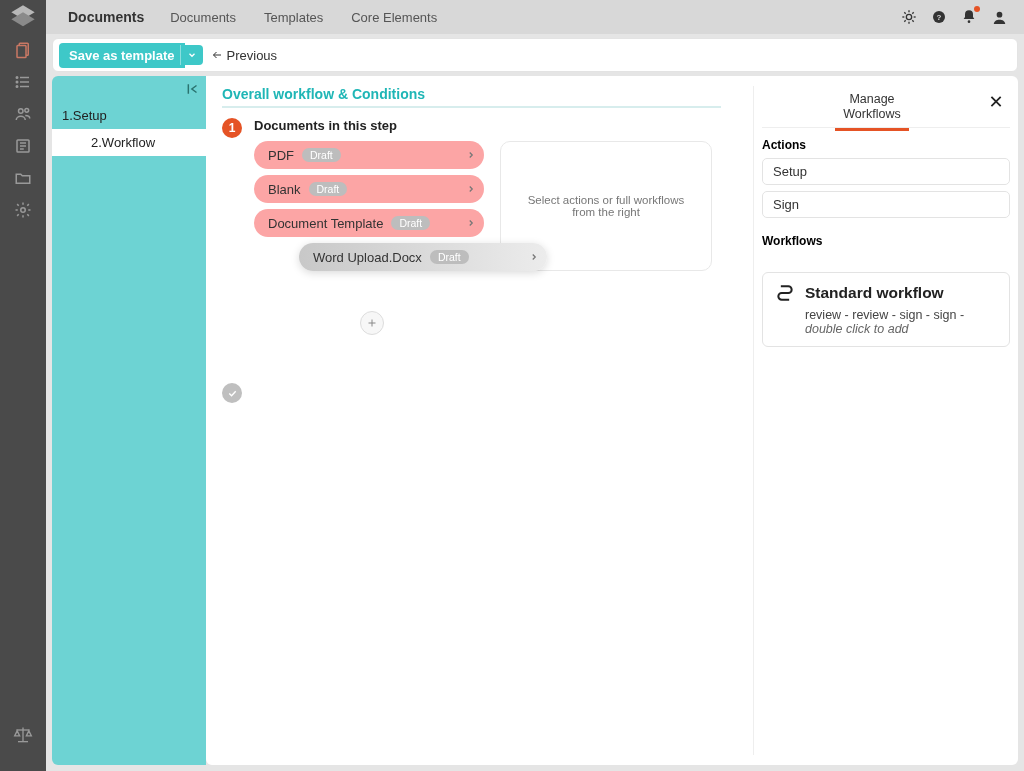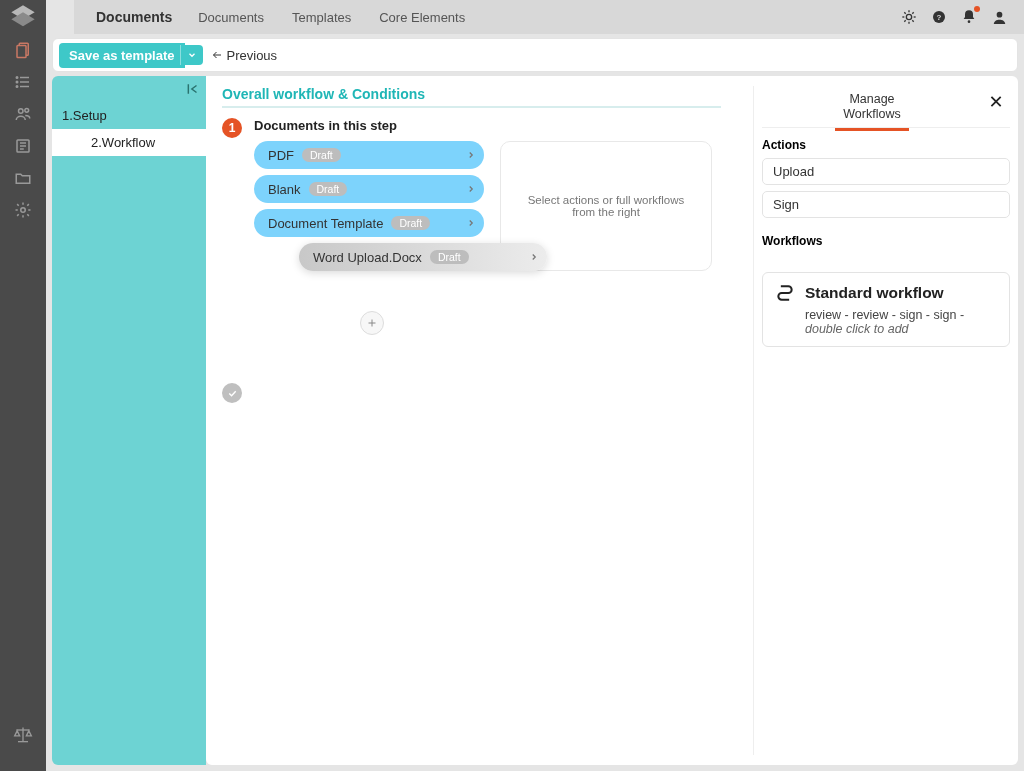--- a/index.html
+++ b/index.html
@@ -24,21 +24,21 @@
   }
   .rail-icon.active { color: #b8756b; }
   .rail-bottom { padding-bottom: 20px; display:flex; flex-direction:column; align-items:center;}
 
   
   .main-col { flex: 1; display: flex; flex-direction: column; min-width: 0; }
 
   
   .topbar {
     height: 34px; background: #d8d8d8; display: flex; align-items: center;
-    padding: 15px 10px; gap: 0; margin-left: 28px;
+    padding: 15px 10px; gap: 0;
   }
   .topbar .brand-tab {
     font-weight: 700; color: #333; font-size: 14px; padding: 0 12px;
     height: 100%; display: flex; align-items: center;
   }
   .topbar .nav-link {
     font-size: 13px; color: #555; padding: 0 14px; cursor: pointer;
     height: 100%; display: flex; align-items: center;
   }
   .topbar .spacer { flex: 1; }
@@ -92,21 +92,21 @@
   .step-block { display:flex; gap:12px; align-items:flex-start; }
   .step-badge {
     width:20px;height:20px;border-radius:50%;background:#E55325;color:#fff;
     font-size:12px;display:flex;align-items:center;justify-content:center;flex-shrink:0;font-weight:600;
   }
   .step-badge.done { background:#bfbfbf;}
   .step-head { font-weight:700;font-size:13px;color:#222;margin-bottom:8px;}
   .cols { display:flex; gap:16px; align-items:flex-start;}
   .doc-list { width: 230px; display:flex; flex-direction:column; gap:6px;}
   .doc-row {
-    background:#7dd3fc; border-radius:14px; height:28px;
+    background:#fca5a5; border-radius:14px; height:28px;
     display:flex; align-items:center; padding: 0 8px 0 14px; gap:8px; cursor:pointer;
     font-size:13px; color:#333; position:relative;
   }
   .doc-row.dragging {
     background: linear-gradient(90deg, #c8c8c8 0%, #ececec 100%);
     transform: translateX(45px); width: 248px; z-index:2;
     box-shadow: 0 2px 8px rgba(0,0,0,0.15);
   }
   .chip {
     background:#bdbdbd; color:#fff; font-size:10.5px; border-radius:9px; padding:1px 8px;
@@ -360,21 +360,21 @@
           <div class="rp-tabs">
             <div style="flex:1;display:flex;justify-content:center;">
               <div class="rp-tab">
                 <span>Manage</span><br>
                 <span>Workflows</span>
               </div>
             </div>
             <div class="rp-close">✕</div>
           </div>
           <div class="rp-h">Actions</div>
-          <div class="rp-opt">Upload</div>
+          <div class="rp-opt">Setup</div>
           <div class="rp-opt">Sign</div>
           <div class="rp-h">Workflows</div>
           <div class="wf-card">
             <div class="wf-title">
               <span>
                 <svg width="20" height="20" viewBox="0 0 24 24" fill="none" stroke="#222" stroke-width="2.4">
                     <path d="M7 4h9a4 4 0 010 8H8a4 4 0 000 8h9"></path>
                   </svg>
               </span>
               <span>Standard workflow</span>

